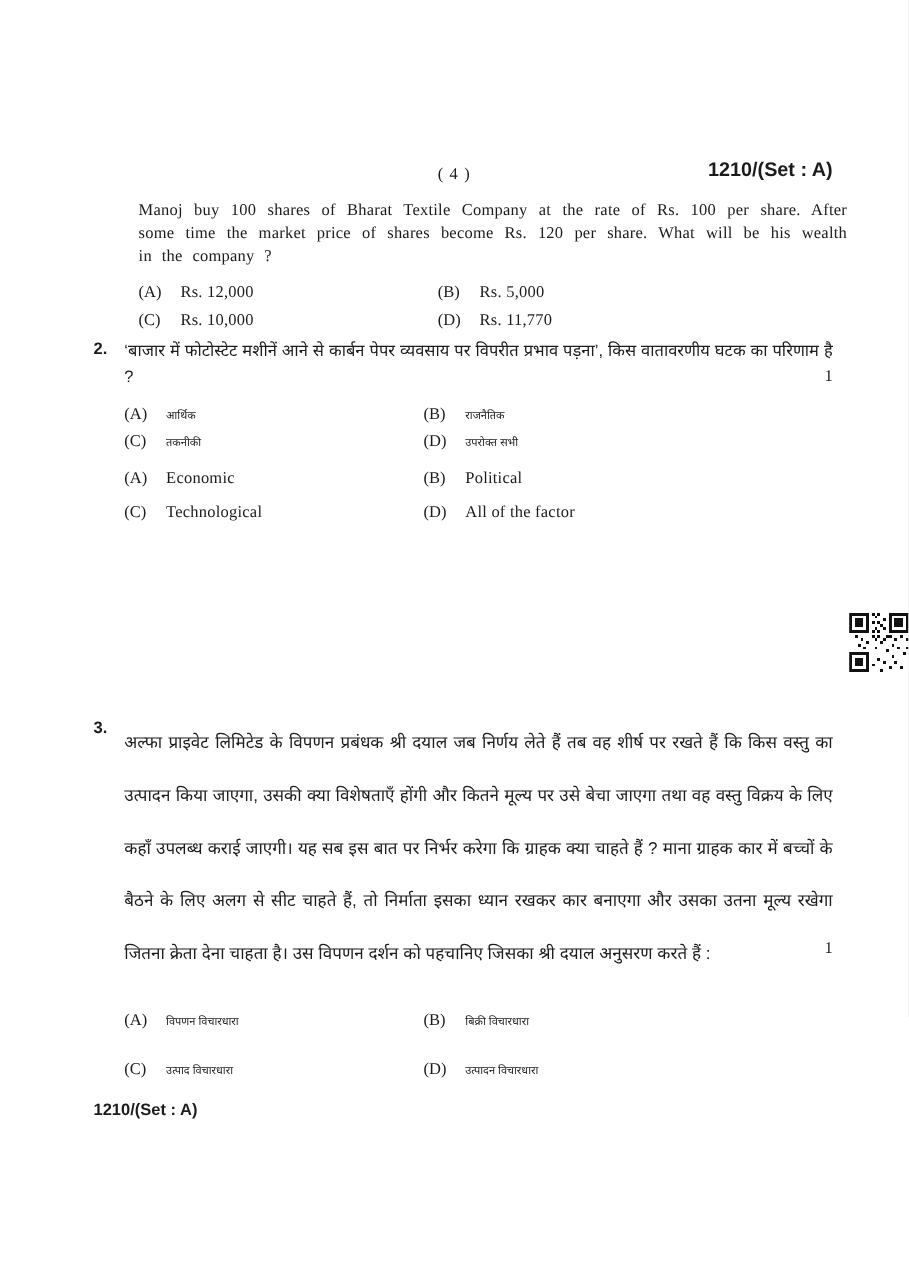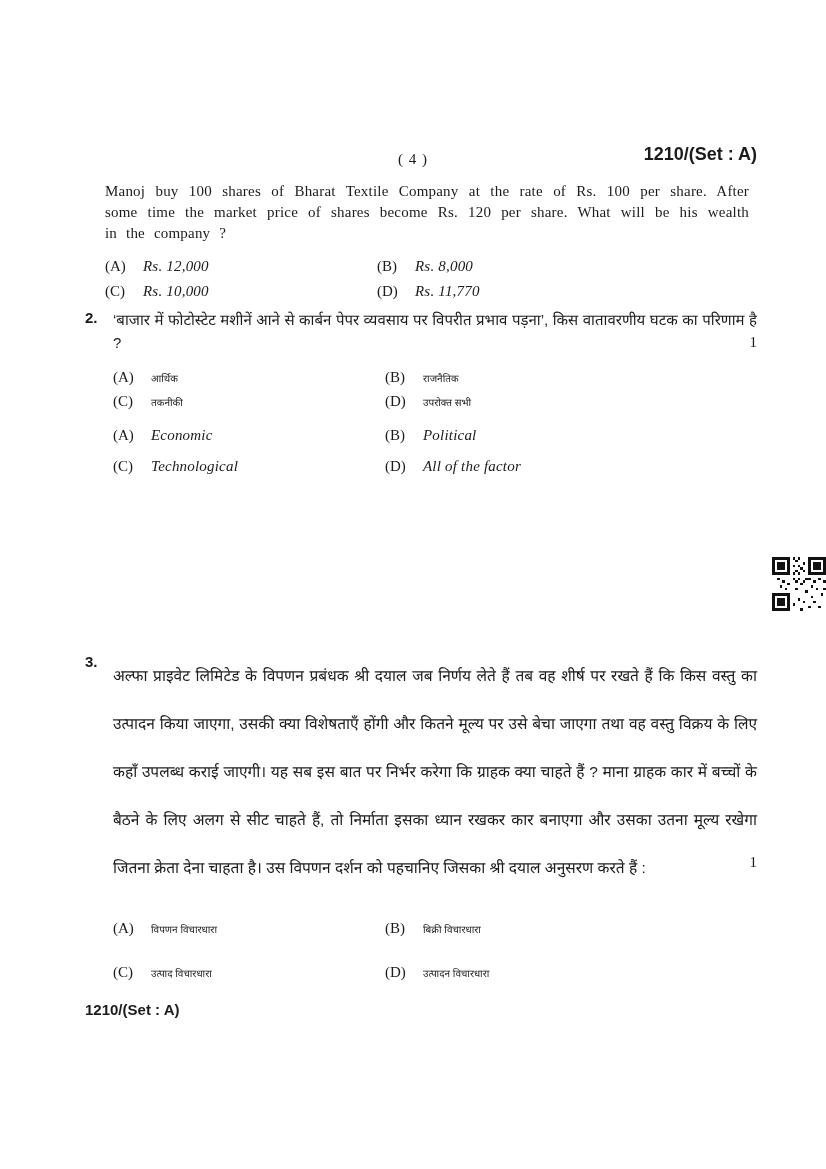--- a/index.html
+++ b/index.html
@@ -15,21 +15,21 @@
                  font-size:15px; letter-spacing:1px; }
   .header-code { position:absolute; top:144px; right:69px;
                  font-family:"Liberation Sans","DejaVu Sans",sans-serif;
                  font-weight:bold; font-size:18px; }
   .footer-code { position:absolute; top:1001px; left:85px;
                  font-family:"Liberation Sans","DejaVu Sans",sans-serif;
                  font-weight:bold; font-size:15px; }
 
   
   .qblock { position:absolute; left:85px; width:672px; }
-  .q1 { top:181px; left:105px; width:644px; }
+  .q1 { top:181px; left:126px; width:644px; }
   .q2 { top:308px; }
   .q3 { top:652px; }
   .q-num { position:absolute; left:0; top:1px;
            font-family:"Liberation Sans","DejaVu Sans",sans-serif;
            font-weight:bold; font-size:15px; }
   .q-body { margin-left:28px; }
 
   .en-text { font-size:15px; line-height:21px; text-align:justify;
              word-spacing:5px; letter-spacing:0.2px; }
   .en-text.wide { word-spacing:9px; letter-spacing:0.4px; }
@@ -39,21 +39,21 @@
                  font-size:15.5px; line-height:48px; text-align:justify; position:relative; }
   .marks { position:absolute; right:0; bottom:0; font-family:"Liberation Serif",serif;
            font-size:15px; font-weight:normal; letter-spacing:0; word-spacing:0; }
   .hi-text-big .marks { bottom:6px; }
 
   
   .opt-grid { display:grid; grid-template-columns:272px 1fr; }
   .opt { display:flex; align-items:baseline; }
   .opt-label { display:inline-block; width:38px; flex:0 0 38px;
                font-family:"Liberation Serif",serif; font-size:15px; }
-  .opt-text-en { font-size:15px; letter-spacing:0.2px;font-style:italic; }
+  .opt-text-en { font-size:15px; letter-spacing:0.2px; }
   .opt-text-hi { font-family:"Liberation Sans","DejaVu Sans",sans-serif; font-size:10px; }
 
   .q1 .opt-grid { margin-top:14px; row-gap:8px; }
   .hi-opts { margin-top:15px; row-gap:7px; }
   .q2-en { margin-top:18px; }
   .en-opts { margin-top:17px; row-gap:14px; }
   .q3-opts { margin-top:28px; row-gap:27px; }
 
   
   .qr { position:absolute; top:557px; left:772px; width:54px; height:54px; }
@@ -69,21 +69,21 @@
 
   <div class="qblock q1">
     <p class="en-text">Manoj buy 100 shares of Bharat Textile Company at the rate of Rs. 100 per share. After some time the market price of shares become Rs. 120 per share. What will be his wealth in the company ?</p>
     <div class="opt-grid">
       <div class="opt">
         <span class="opt-label">(A)</span>
         <span class="opt-text-en">Rs. 12,000</span>
       </div>
       <div class="opt">
         <span class="opt-label">(B)</span>
-        <span class="opt-text-en">Rs. 8,000</span>
+        <span class="opt-text-en">Rs. 5,000</span>
       </div>
       <div class="opt">
         <span class="opt-label">(C)</span>
         <span class="opt-text-en">Rs. 10,000</span>
       </div>
       <div class="opt">
         <span class="opt-label">(D)</span>
         <span class="opt-text-en">Rs. 11,770</span>
       </div>
     </div>

